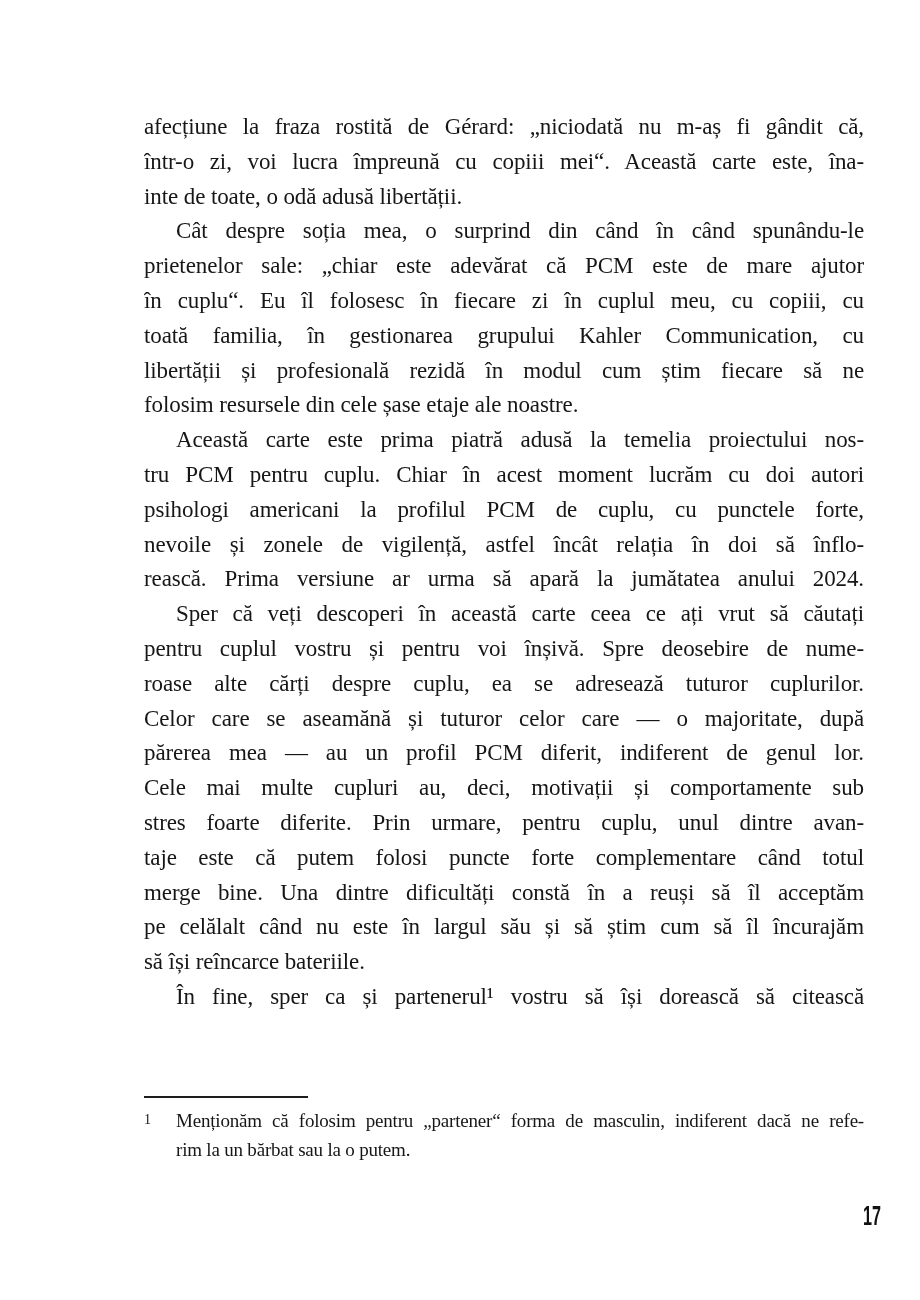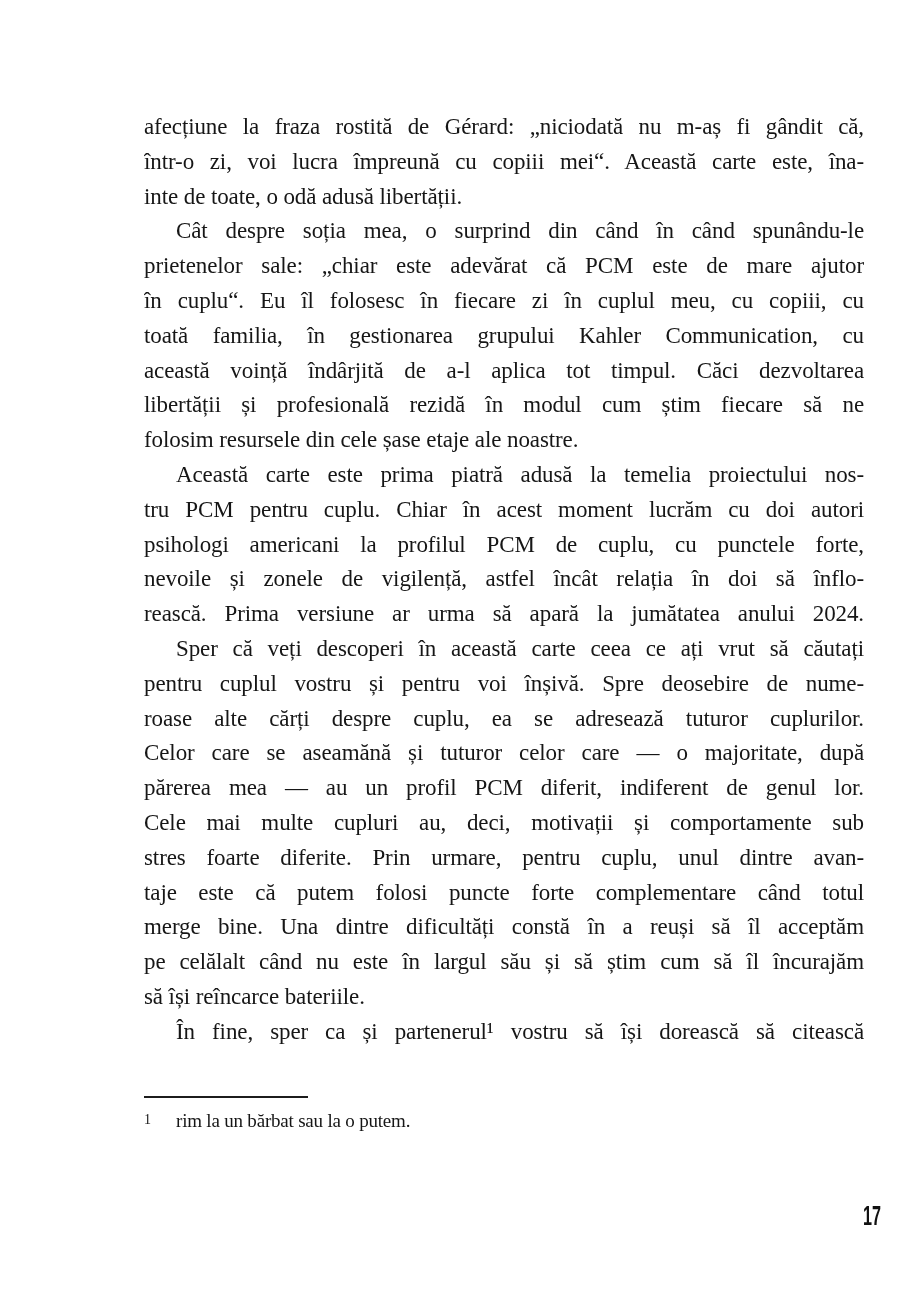--- a/index.html
+++ b/index.html
@@ -107,21 +107,20 @@
       <div class="ln">afecțiune la fraza rostită de Gérard: „niciodată nu m-aș fi gândit că,</div>
       <div class="ln">într-o zi, voi lucra împreună cu copiii mei“. Această carte este, îna-</div>
       <div class="ln endp">inte de toate, o odă adusă libertății.</div>
     </div>
 
     <div class="para">
       <div class="ln indent">Cât despre soția mea, o surprind din când în când spunându-le</div>
       <div class="ln">prietenelor sale: „chiar este adevărat că PCM este de mare ajutor</div>
       <div class="ln">în cuplu“. Eu îl folosesc în fiecare zi în cuplul meu, cu copiii, cu</div>
       <div class="ln">toată familia, în gestionarea grupului Kahler Communication, cu</div>
-      <div class="ln">această voință îndârjită de a-l aplica tot timpul. Căci dezvoltarea</div>
       <div class="ln">libertății și profesională rezidă în modul cum știm fiecare să ne</div>
       <div class="ln endp">folosim resursele din cele șase etaje ale noastre.</div>
     </div>
 
     <div class="para">
       <div class="ln indent">Această carte este prima piatră adusă la temelia proiectului nos-</div>
       <div class="ln">tru PCM pentru cuplu. Chiar în acest moment lucrăm cu doi autori</div>
       <div class="ln">psihologi americani la profilul PCM de cuplu, cu punctele forte,</div>
       <div class="ln">nevoile și zonele de vigilență, astfel încât relația în doi să înflo-</div>
       <div class="ln">rească. Prima versiune ar urma să apară la jumătatea anului 2024.</div>
@@ -145,20 +144,21 @@
       <div class="ln indent">În fine, sper ca și partenerul¹ vostru să își dorească să citească</div>
     </div>
 
   </main>
 
   <footer class="footnote">
     <div class="fn-rule"></div>
     <div class="fn-row">
       <span class="fn-marker">1</span>
       <div class="fn-text">
+        <div class="fn-line">Menționăm că folosim pentru „partener“ forma de masculin, indiferent dacă ne refe-</div>
         <div class="fn-line endf">rim la un bărbat sau la o putem.</div>
       </div>
     </div>
   </footer>
 
   <div class="pagenum">17</div>
 
 </div>
 
 </body></html>

